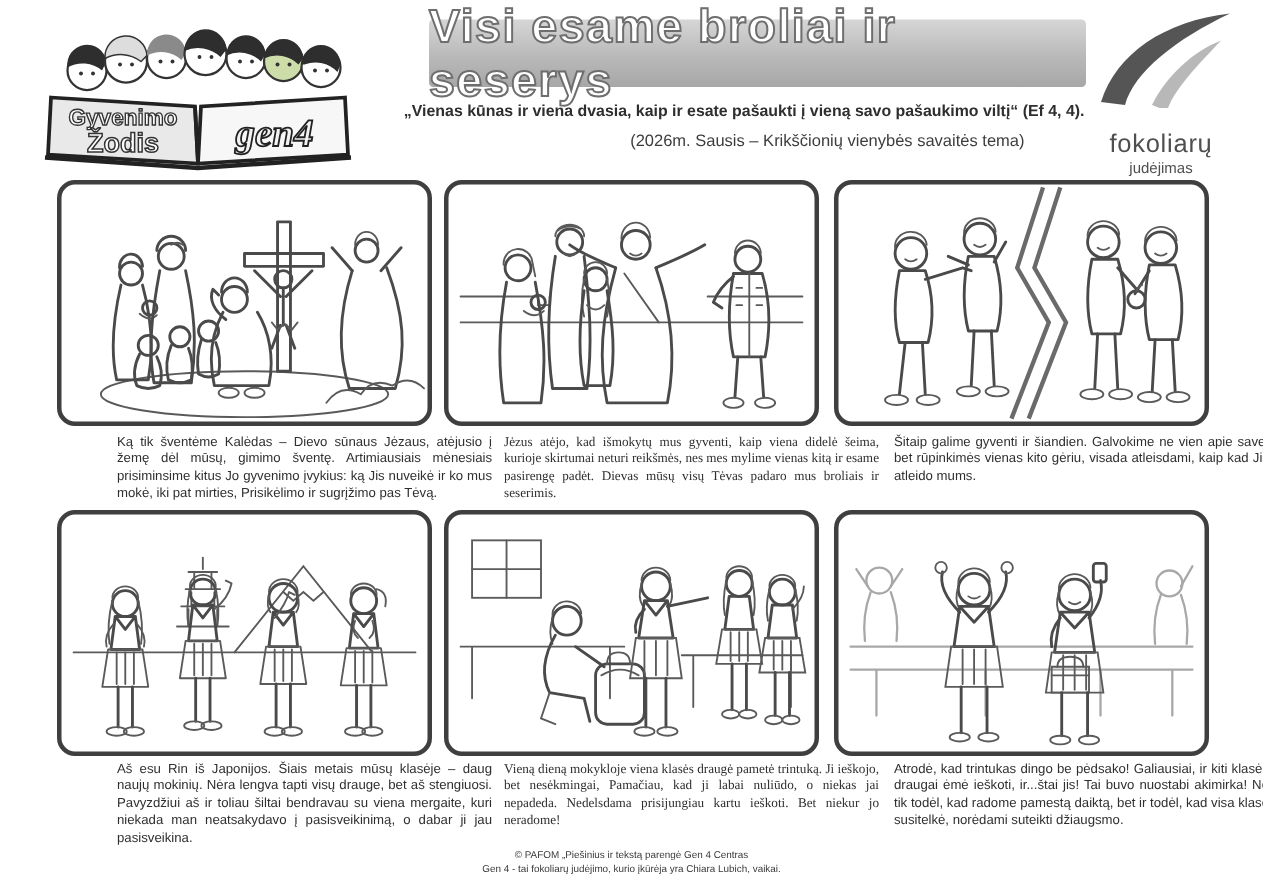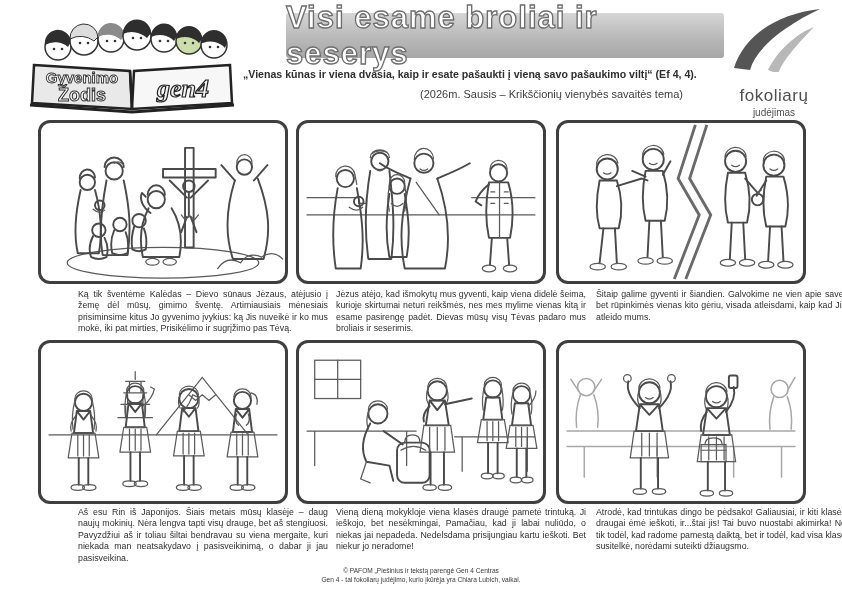--- a/index.html
+++ b/index.html
@@ -8,37 +8,37 @@
 
   
   #title-band{position:absolute;left:286px;top:13px;width:438px;height:45px;
     background:linear-gradient(180deg,#d6d6d6 0%,#b9b9b9 55%,#a7a7a7 100%);
     border-radius:3px;display:flex;align-items:center;justify-content:center;}
   #title-band .title-text{
     font-size:31px;font-weight:bold;letter-spacing:1px;color:#fff;
     -webkit-text-stroke:1.3px #6e6e6e;text-stroke:1.3px #6e6e6e;
     text-shadow:0 0 1px #888;}
 
-  #verse-line{position:absolute;left:243px;top:68px;width:480px;text-align:left;
+  #verse-line{position:absolute;left:243px;top:68px;width:480px;text-align:right;
     font-size:10.6px;font-weight:bold;color:#2e2e2e;white-space:nowrap;}
   #theme-line{position:absolute;left:283px;top:88px;width:400px;text-align:right;
     font-size:11px;color:#3d3d3d;white-space:nowrap;}
 
   
   #logo-left{position:absolute;left:26px;top:13px;width:212px;height:102px;}
   #logo-right{position:absolute;left:712px;top:6px;width:124px;height:104px;text-align:center;}
   #logo-right .swoosh{display:block;margin:0 auto;}
   #logo-right .l1{font-size:17px;color:#4f4f4f;letter-spacing:.5px;margin-top:14px;}
   #logo-right .l2{font-size:10px;color:#4f4f4f;margin-top:1px;}
 
   
   .panel{position:absolute;width:250px;height:164px;background:#fff;
     border:3px solid #3f3f3f;border-radius:12px;box-sizing:border-box;overflow:hidden;}
   .p-r1{top:120px;} .p-r2{top:340px;}
-  .p-c1{left:38px;} .p-c2{left:296px;} .p-c3{left:556px;}
+  .p-c1{left:38px;} .p-c2{left:296px;font-family:Liberation Serif, serif;} .p-c3{left:556px;}
   .panel svg{display:block;width:100%;height:100%;}
 
   .caption{position:absolute;width:250px;font-size:8.8px;line-height:1.3;
     color:#2f2f2f;text-align:justify;margin-left:40px;}
   .cap-r1{top:289px;} .cap-r2{top:507px;}
 
   
   #footer{position:absolute;left:221px;top:567px;width:400px;text-align:center;
     font-size:6.6px;line-height:1.35;color:#3a3a3a;}
 

